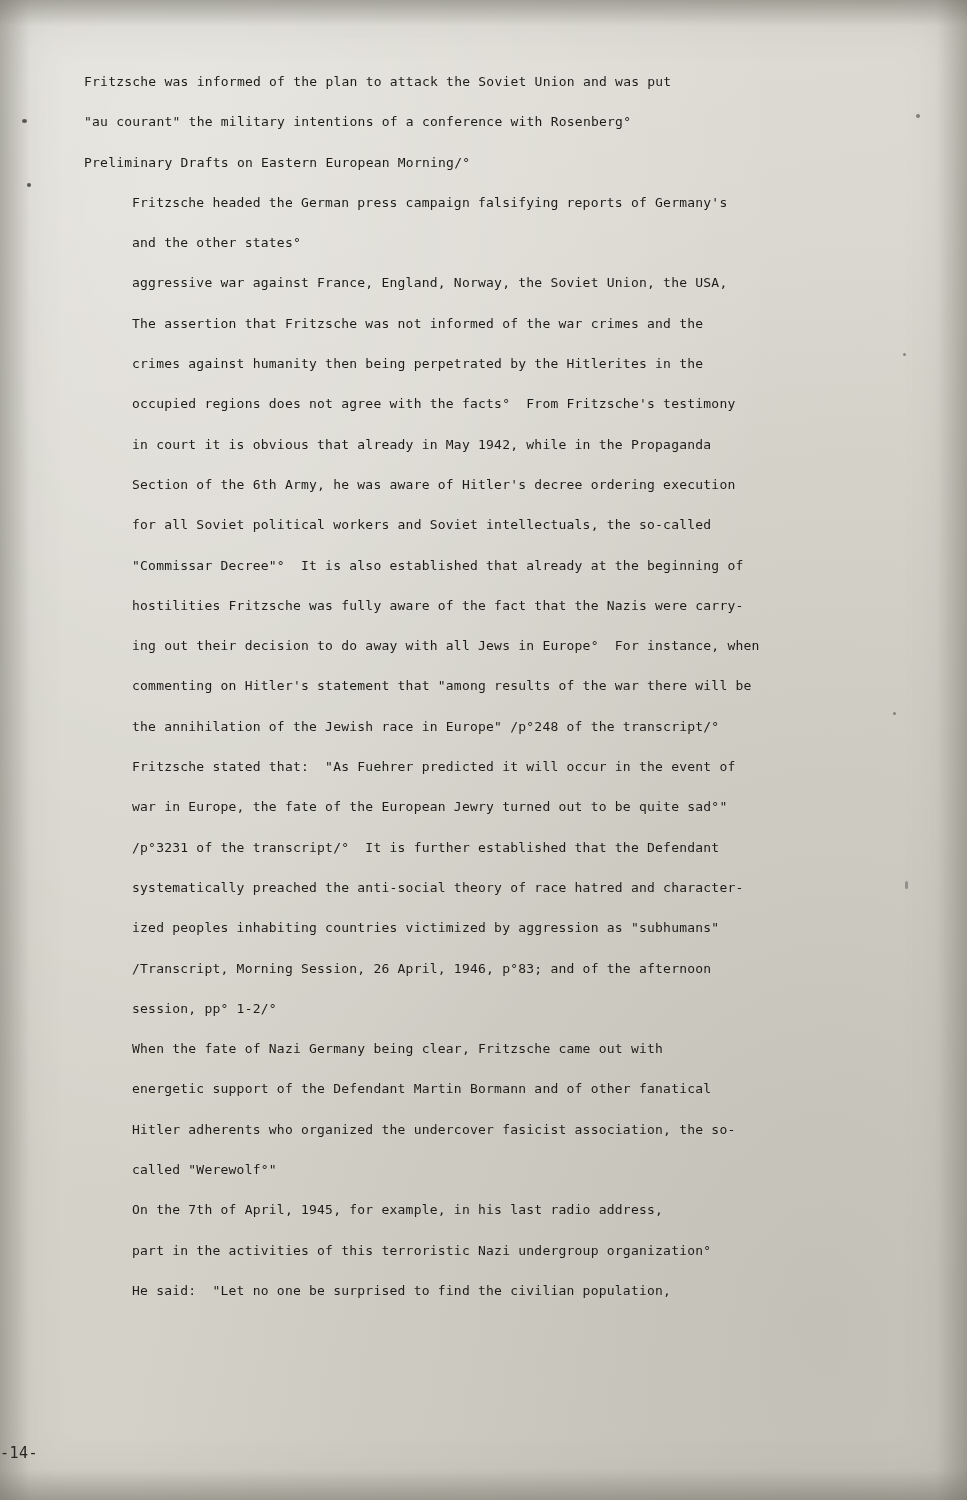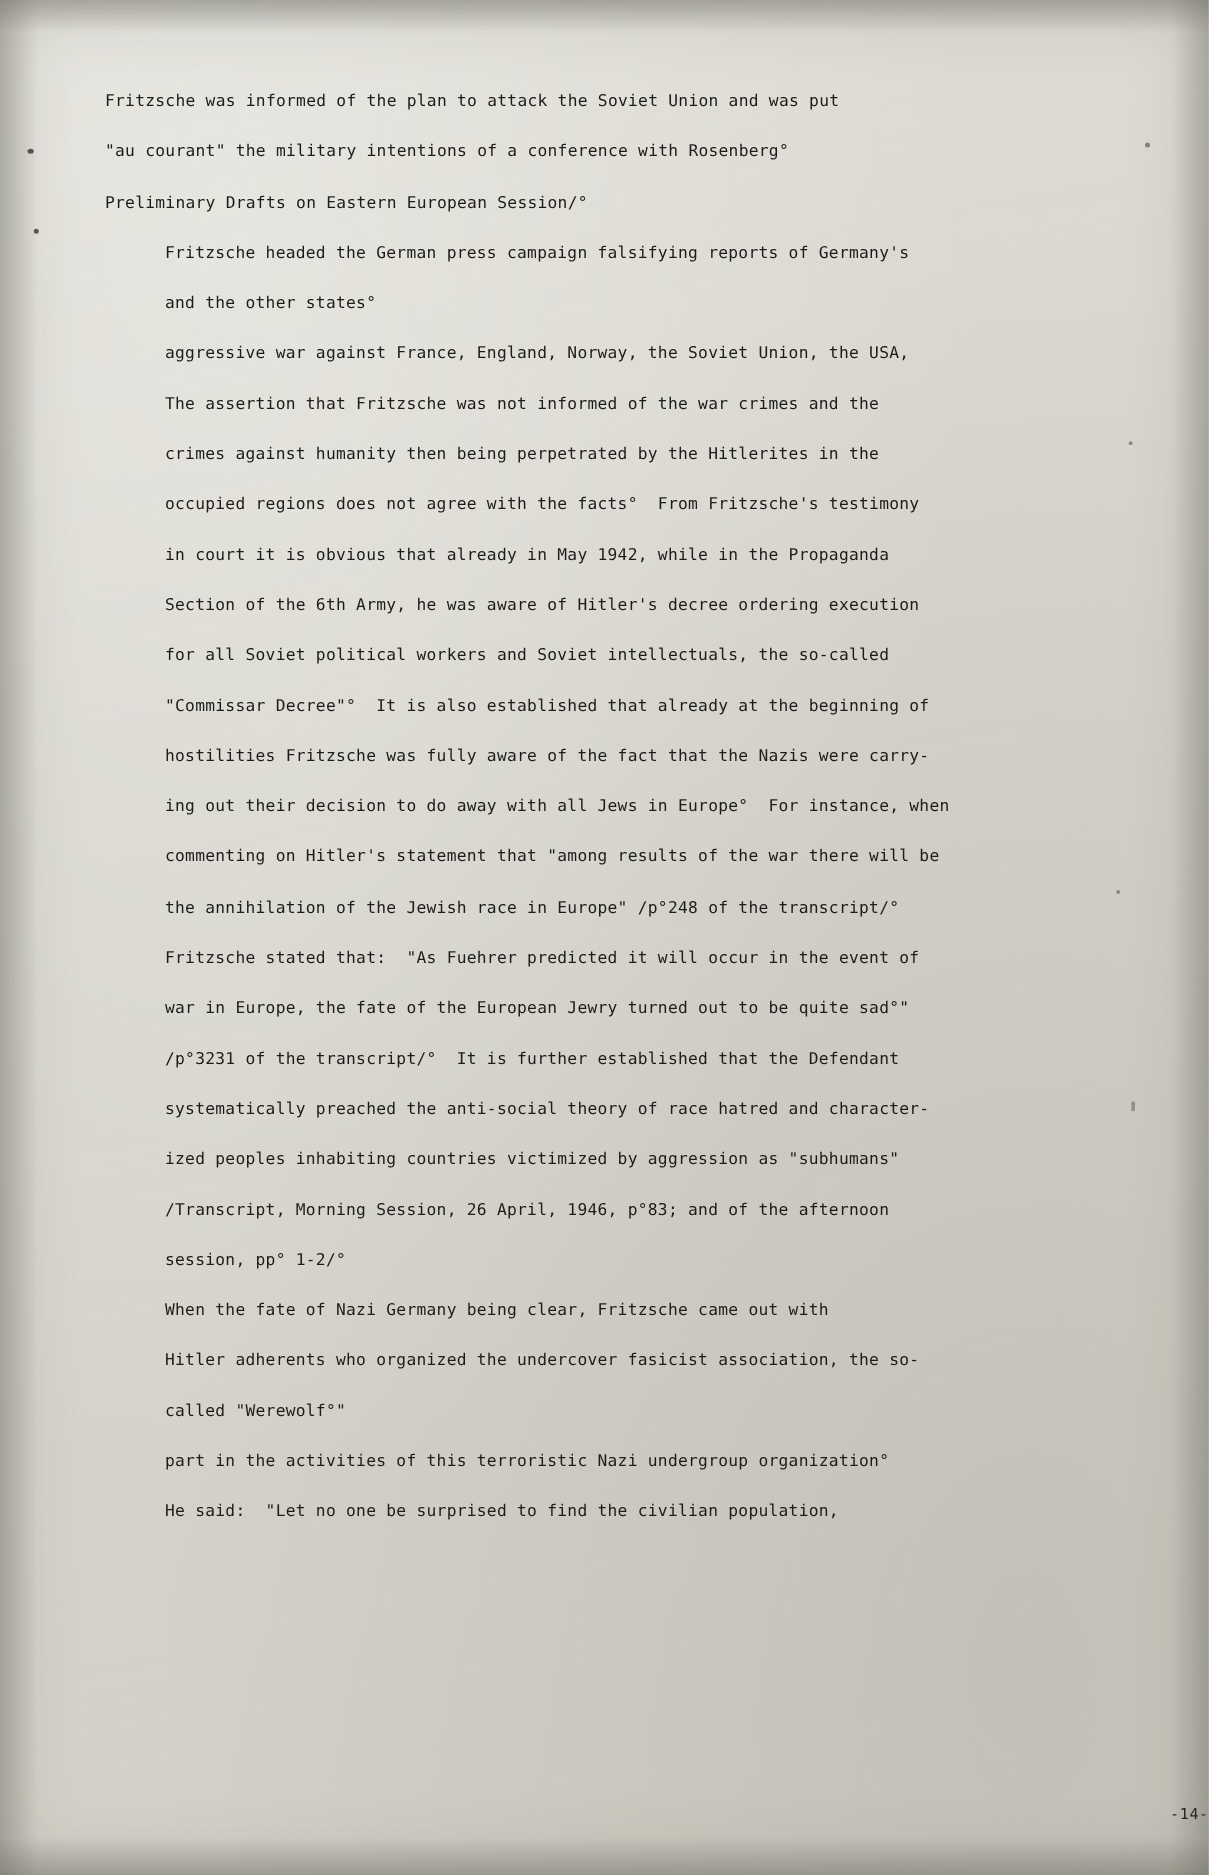--- a/index.html
+++ b/index.html
@@ -78,24 +78,24 @@
   .para.indent {
     text-indent: 48px;
   }
   .line {
     display: block;
     white-space: pre;
   }
   .page-number {
     position: absolute;
     left: 0;
-    right: 0;
+    right: 12px;
     top: 1444px;
-    text-align: right;
-    font-size: 12px;
+    text-align: left;
+    font-size: 15px;
     letter-spacing: 0.5px;
     color: #22211e;
   }
   .speck {
     position: absolute;
     background: #2a2926;
     border-radius: 50%;
     opacity: 0.75;
     pointer-events: none;
   }
@@ -117,23 +117,23 @@
   <div class="edge-right"></div>
 
   <div class="speck s1"></div>
   <div class="speck s2"></div>
   <div class="speck s3"></div>
   <div class="speck s4"></div>
   <div class="speck s5"></div>
   <div class="speck s6"></div>
 
   <div class="body-text">
-      <p class="para"><span class="line">Fritzsche was informed of the plan to attack the Soviet Union and was put</span><span class="line">"au courant" the military intentions of a conference with Rosenberg°</span><span class="line">Preliminary Drafts on Eastern European Session/°</span></p>
+      <p class="para"><span class="line">Fritzsche was informed of the plan to attack the Soviet Union and was put</span><span class="line">"au courant" the military intentions of a conference with Rosenberg°</span><span class="line">Preliminary Drafts on Eastern European Morning/°</span></p>
       <p class="para indent"><span class="line">Fritzsche headed the German press campaign falsifying reports of Germany's</span><span class="line">and the other states°</span><span class="line">aggressive war against France, England, Norway, the Soviet Union, the USA,</span></p>
       <p class="para indent"><span class="line">The assertion that Fritzsche was not informed of the war crimes and the</span><span class="line">crimes against humanity then being perpetrated by the Hitlerites in the</span><span class="line">occupied regions does not agree with the facts°  From Fritzsche's testimony</span><span class="line">in court it is obvious that already in May 1942, while in the Propaganda</span><span class="line">Section of the 6th Army, he was aware of Hitler's decree ordering execution</span><span class="line">for all Soviet political workers and Soviet intellectuals, the so-called</span><span class="line">"Commissar Decree"°  It is also established that already at the beginning of</span><span class="line">hostilities Fritzsche was fully aware of the fact that the Nazis were carry-</span><span class="line">ing out their decision to do away with all Jews in Europe°  For instance, when</span><span class="line">commenting on Hitler's statement that "among results of the war there will be</span><span class="line">the annihilation of the Jewish race in Europe" /p°248 of the transcript/°</span><span class="line">Fritzsche stated that:  "As Fuehrer predicted it will occur in the event of</span><span class="line">war in Europe, the fate of the European Jewry turned out to be quite sad°"</span><span class="line">/p°3231 of the transcript/°  It is further established that the Defendant</span><span class="line">systematically preached the anti-social theory of race hatred and character-</span><span class="line">ized peoples inhabiting countries victimized by aggression as "subhumans"</span><span class="line">/Transcript, Morning Session, 26 April, 1946, p°83; and of the afternoon</span><span class="line">session, pp° 1-2/°</span></p>
-      <p class="para indent"><span class="line">When the fate of Nazi Germany being clear, Fritzsche came out with</span><span class="line">Hitler adherents who organized the undercover fasicist association, the so-</span><span class="line">called "Werewolf°"</span></p>
-      <p class="para indent"><span class="line">part in the activities of this terroristic Nazi undergroup organization°</span></p>
+      <p class="para indent"><span class="line">When the fate of Nazi Germany being clear, Fritzsche came out with</span><span class="line">energetic support of the Defendant Martin Bormann and of other fanatical</span><span class="line">Hitler adherents who organized the undercover fasicist association, the so-</span><span class="line">called "Werewolf°"</span></p>
+      <p class="para indent"><span class="line">On the 7th of April, 1945, for example, in his last radio address,</span><span class="line">part in the activities of this terroristic Nazi undergroup organization°</span></p>
       <p class="para indent"><span class="line">He said:  "Let no one be surprised to find the civilian population,</span></p>
     </div>
 
   <div class="page-number">-14-</div>
 
 </div>
 
 </body></html>

